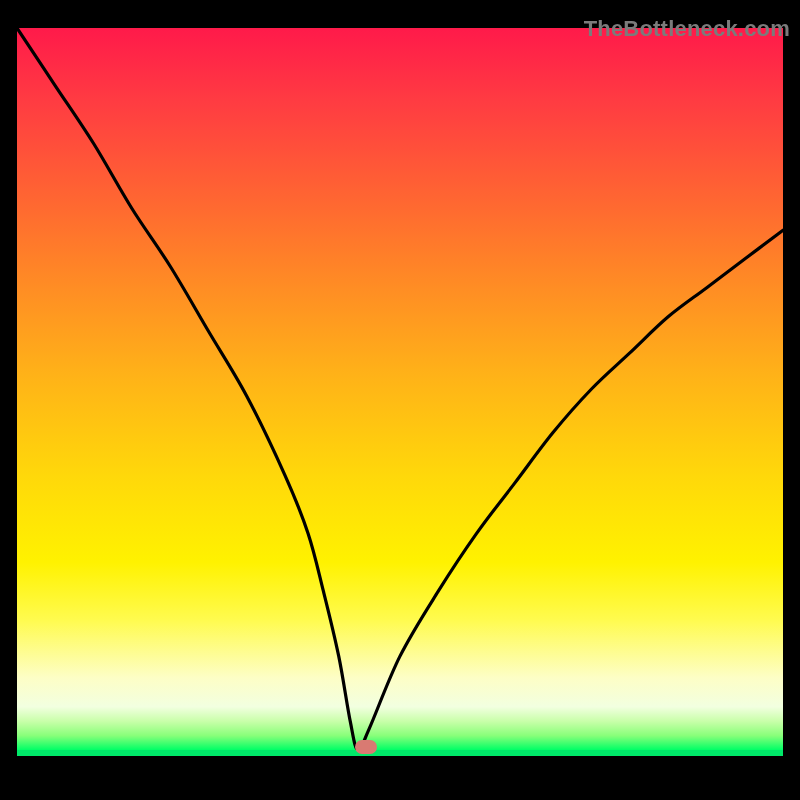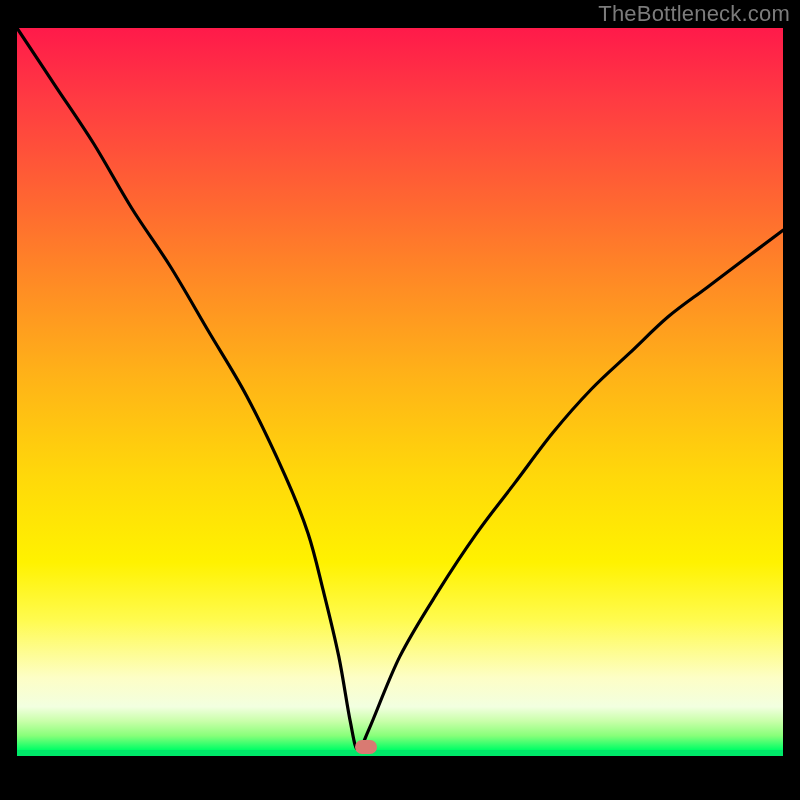--- a/index.html
+++ b/index.html
@@ -12,25 +12,25 @@
     font-family: Arial, Helvetica, sans-serif;
   }
   .frame {
     position: relative;
     width: 800px;
     height: 800px;
     background: #000;
   }
   .watermark {
     position: absolute;
-    top: 1px;
+    top: 16px;
     right: 10px;
     color: #7b7b7b;
     font-size: 22px;
-    font-weight: 400;
+    font-weight: 700;
     letter-spacing: 0.2px;
     z-index: 10;
     user-select: none;
   }
   .plot-outer {
     position: absolute;
     left: 17px;
     top: 28px;
     width: 766px;
     height: 760px;

